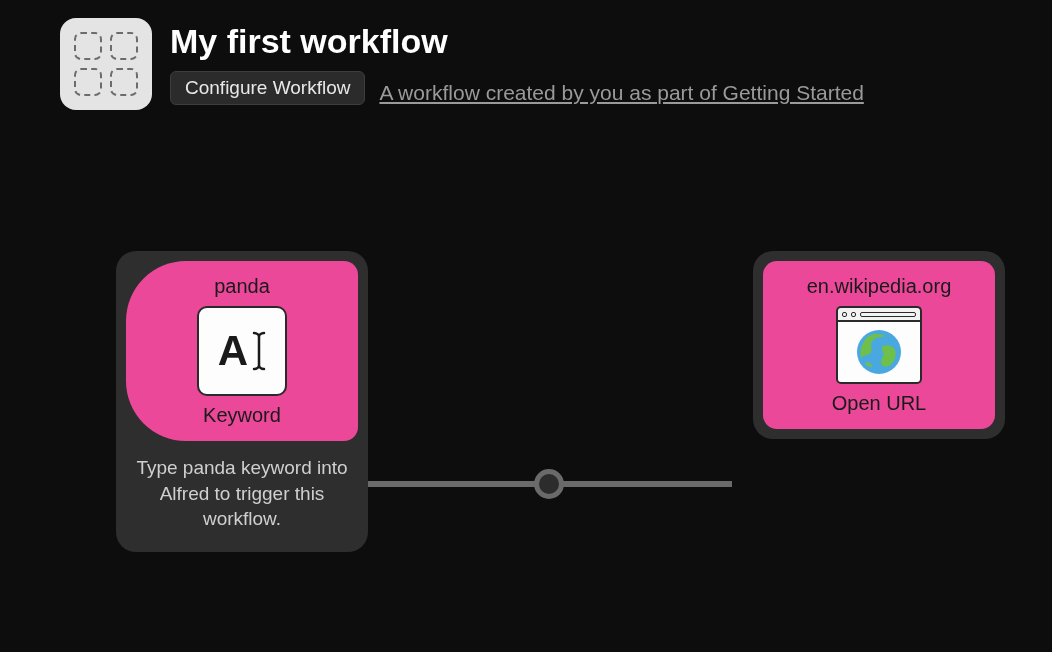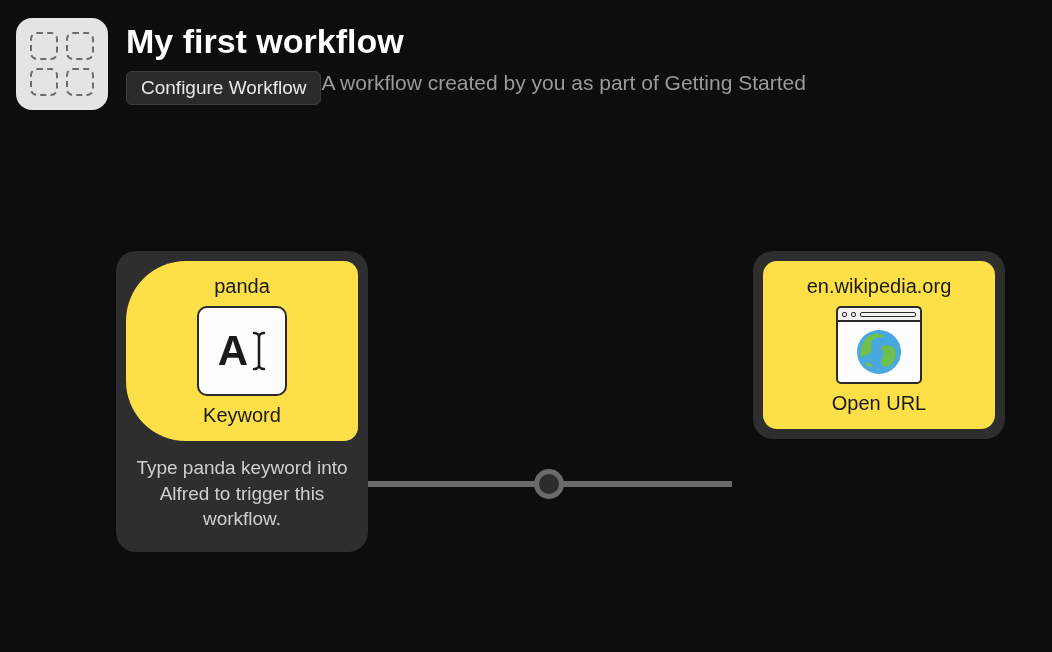--- a/index.html
+++ b/index.html
@@ -15,20 +15,21 @@
       color: #fff;
       overflow: hidden;
       position: relative;
     }
     
     .header {
       display: flex;
       align-items: flex-start;
       padding: 18px 4px 18px 16px;
       gap: 18px;
+      margin-left: 44px;
     }
     .app-icon {
       width: 92px;
       height: 92px;
       border-radius: 16px;
       background: #e4e4e4;
       display: flex;
       flex-wrap: wrap;
       align-content: center;
       justify-content: center;
@@ -48,34 +49,36 @@
       gap: 10px;
       padding-top: 4px;
     }
     .title {
       font-size: 34px;
       font-weight: 600;
       color: #fff;
     }
     .subrow {
       display: flex;
-      align-items: flex-start;
+      align-items: flex-end;
+      gap: 14px;
     }
     .config-btn {
       background: #2b2b2b;
       border: 1px solid #3d3d3d;
       color: #e8e8e8;
       font-size: 19px;
       padding: 5px 14px;
       border-radius: 6px;
       cursor: pointer;
     }
     .description {
       color: #9a9a9a;
       font-size: 21px;
+      text-decoration: underline;
     }
 
     
     .canvas {
       position: relative;
       width: 100%;
       height: calc(100% - 130px);
     }
 
     
@@ -119,21 +122,21 @@
       left: 116px;
       transform: translateY(0);
     }
     .node-right {
       top: 255px;
       left: 753px;
     }
 
     .node-inner {
       width: 100%;
-      background: #fde047;
+      background: #ec4899;
       border-radius: 14px;
       padding: 14px 10px 14px 10px;
       display: flex;
       flex-direction: column;
       align-items: center;
       gap: 8px;
     }
     .node-inner.input-shape {
       border-top-left-radius: 60px;
       border-bottom-left-radius: 60px;

